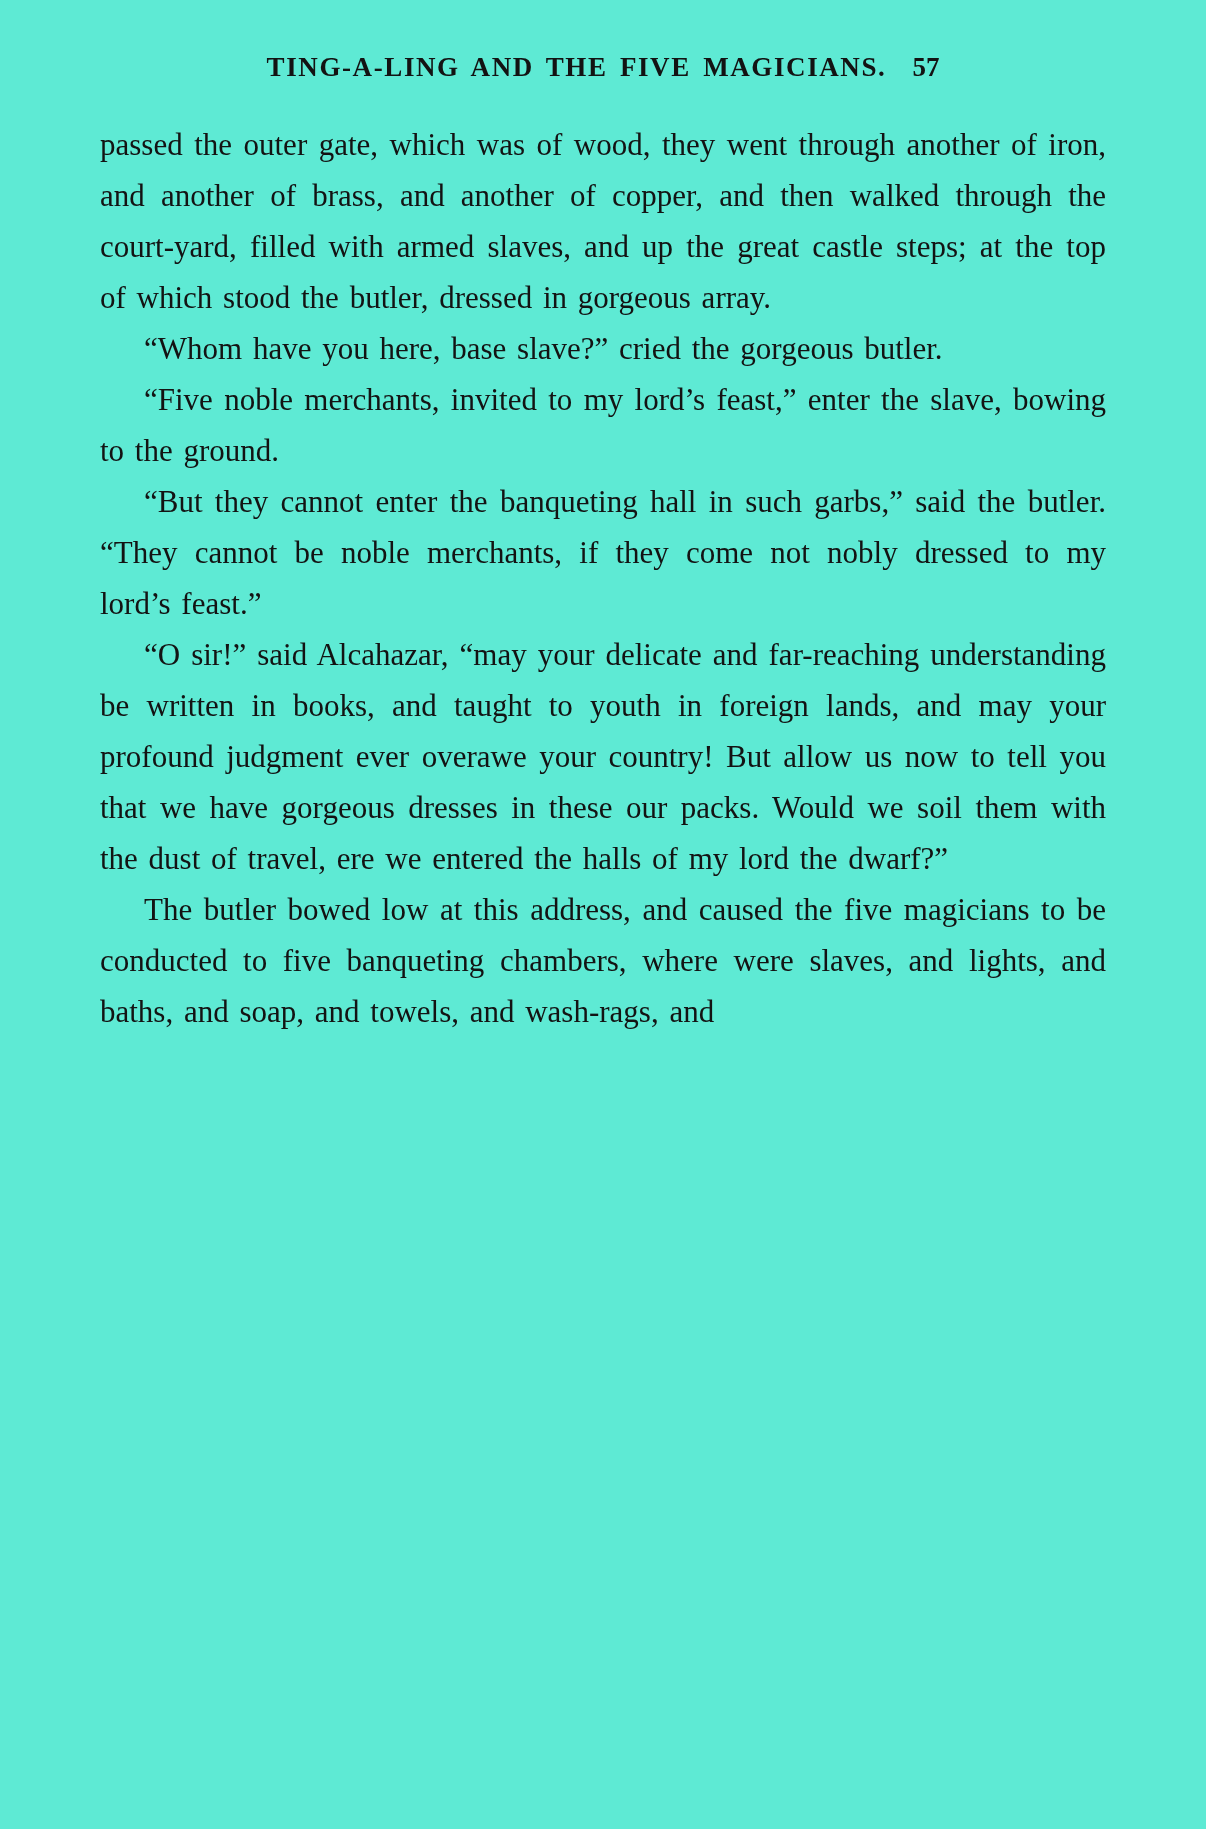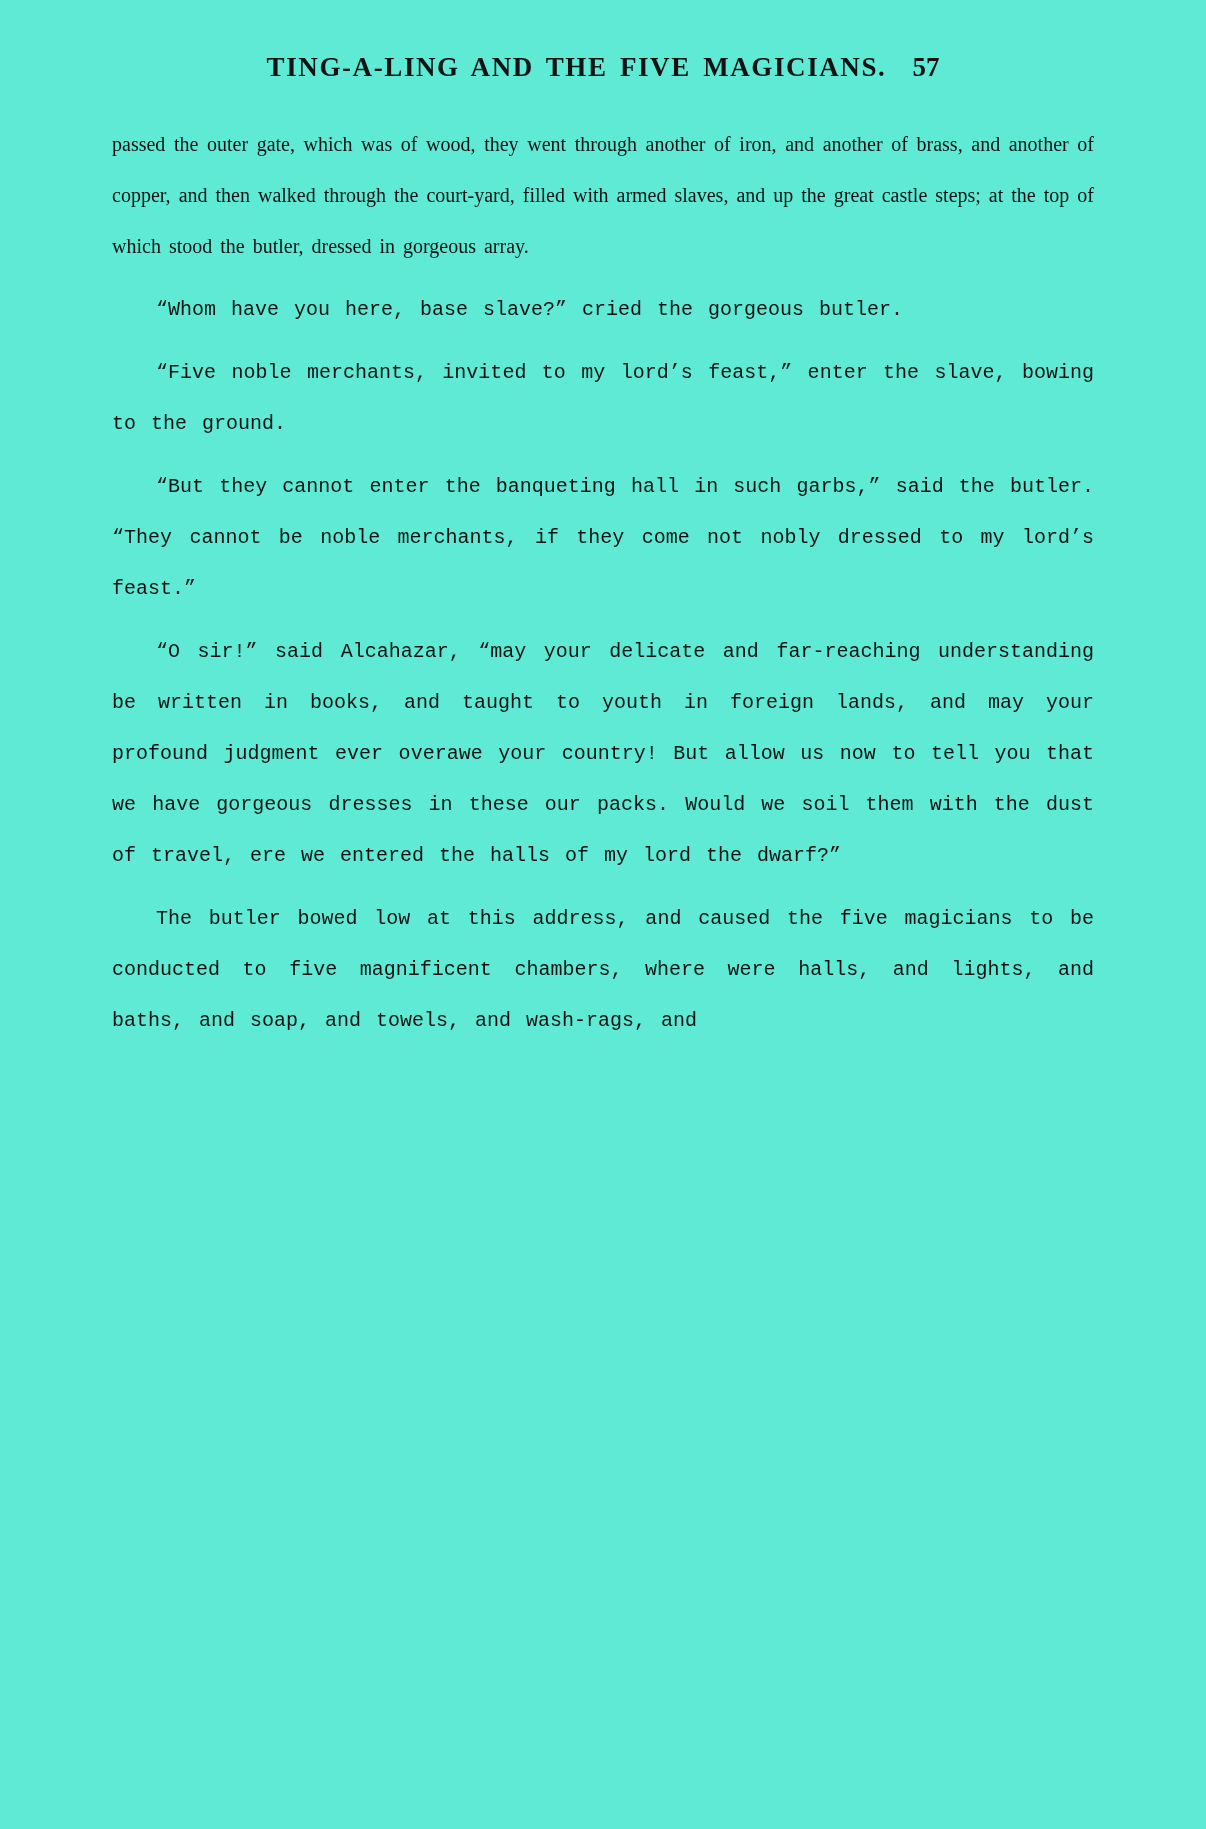--- a/index.html
+++ b/index.html
@@ -29,29 +29,28 @@
     letter-spacing: 1.6px;
     word-spacing: 4px;
     white-space: nowrap;
     margin-bottom: 36px;
   }
   .running-header .pageno {
     letter-spacing: 0;
     text-align: right;
   }
   .body-text p {
-    margin: 12px;
-    font-size: 20px;
+    margin: 0;
+    font-size: 31px;
     line-height: 51px;
     text-align: justify;
     word-spacing: 3px;
   }
   .body-text p.indent {
     text-indent: 44px;
-    font-family: Liberation Mono, monospace;
   }
   .body-text p.no-indent {
     text-indent: 0;
   }
 </style>
 </head>
 <body>
 
 <div class="scan-page">
 
@@ -59,16 +58,16 @@
     <span>TING-A-LING AND THE FIVE MAGICIANS.</span>
     <span class="pageno">57</span>
   </div>
 
   <div class="body-text">
     <p class="no-indent">passed the outer gate, which was of wood, they went through another of iron, and another of brass, and another of copper, and then walked through the court-yard, filled with armed slaves, and up the great castle steps; at the top of which stood the butler, dressed in gorgeous array.</p>
     <p class="indent">“Whom have you here, base slave?” cried the gorgeous butler.</p>
     <p class="indent">“Five noble merchants, invited to my lord’s feast,” enter the slave, bowing to the ground.</p>
     <p class="indent">“But they cannot enter the banqueting hall in such garbs,” said the butler.  “They cannot be noble merchants, if they come not nobly dressed to my lord’s feast.”</p>
     <p class="indent">“O sir!” said Alcahazar, “may your delicate and far-reaching understanding be written in books, and taught to youth in foreign lands, and may your profound judgment ever overawe your country!  But allow us now to tell you that we have gorgeous dresses in these our packs.  Would we soil them with the dust of travel, ere we entered the halls of my lord the dwarf?”</p>
-    <p class="indent">The butler bowed low at this address, and caused the five magicians to be conducted to five magnificent chambers, where were halls, and lights, and baths, and soap, and towels, and wash-rags, and</p>
+    <p class="indent">The butler bowed low at this address, and caused the five magicians to be conducted to five banqueting chambers, where were slaves, and lights, and baths, and soap, and towels, and wash-rags, and</p>
   </div>
 
 </div>
 
 </body></html>

